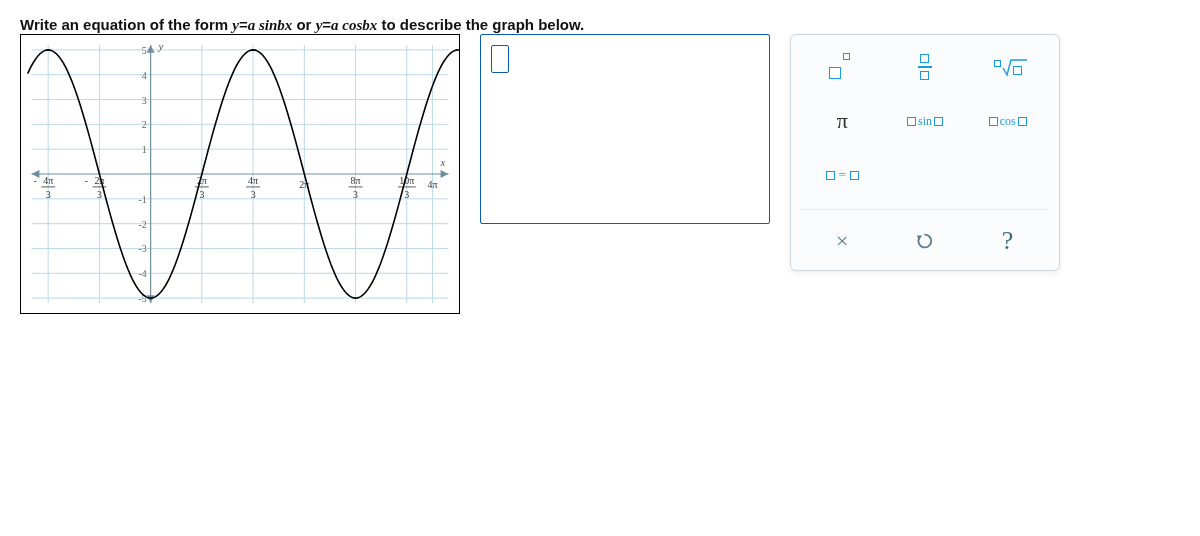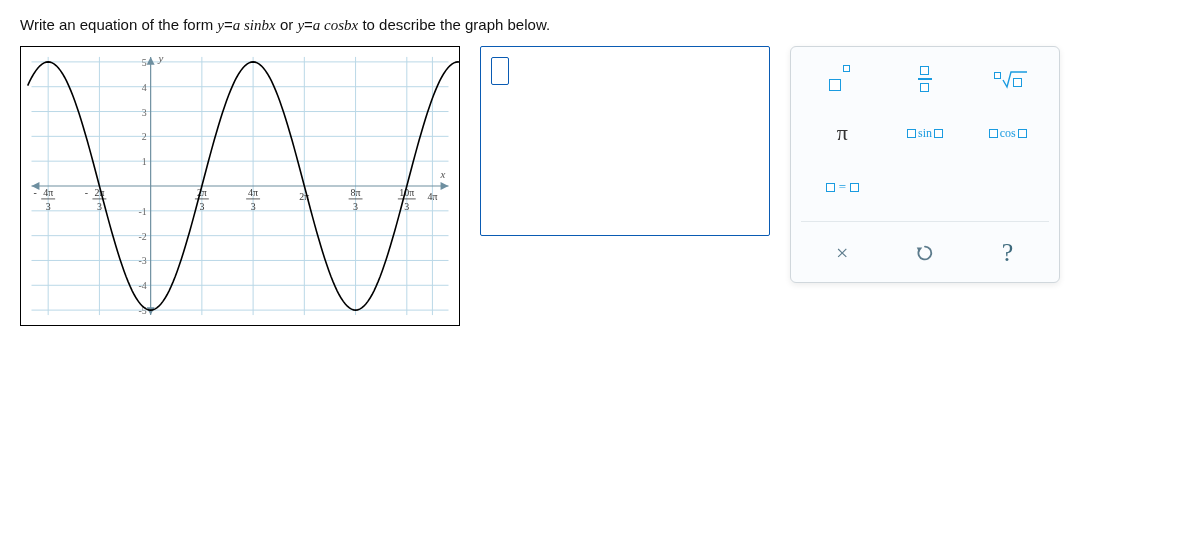--- a/index.html
+++ b/index.html
@@ -6,21 +6,21 @@
   body {
     margin: 0;
     padding: 16px 20px;
     font-family: Arial, Helvetica, sans-serif;
     font-size: 15px;
     color: #111;
     background: #fff;
     width: 1200px;
   }
   .question {
-    margin-bottom: 12px;
+    font-weight: bold;
   }
   .mathit { font-style: italic; font-family: 'Times New Roman', serif; }
   .content-row {
     display: flex;
     align-items: flex-start;
     gap: 20px;
   }
   .graph-outer {
     width: 440px;
     height: 280px;

